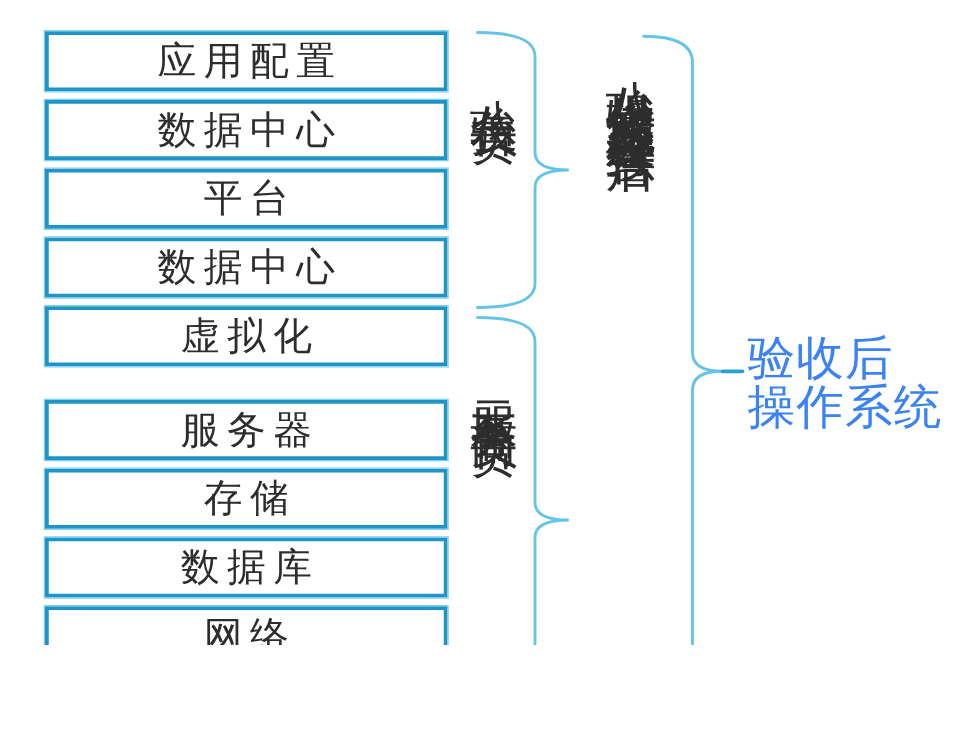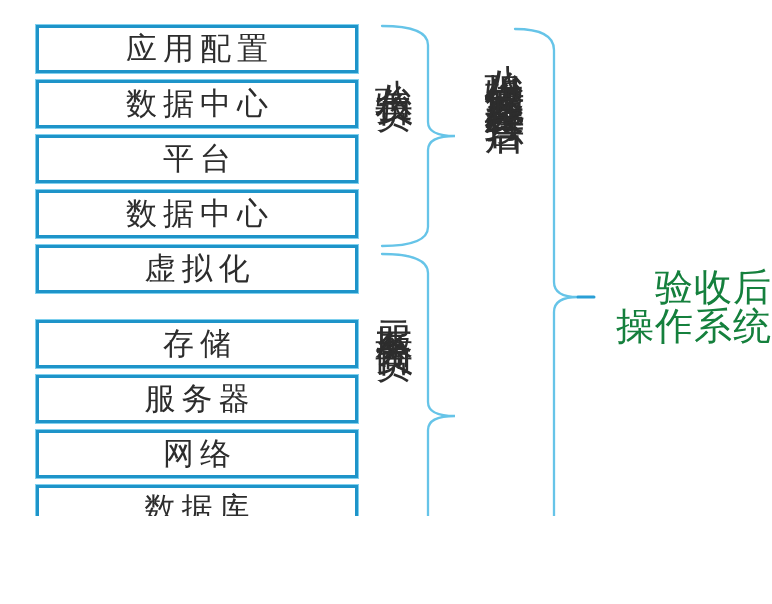--- a/index.html
+++ b/index.html
@@ -77,44 +77,44 @@
   .label-bajun   { left: 375px; top: 50px;  font-size: 38px; }
   .label-cloud   { left: 375px; top: 292px; font-size: 38px; }
   .label-service { left: 484px; top: 34px;  font-size: 40px; }
 
   
   .acceptance {
     position: absolute;
     left: 598px;
     top: 268px;
     width: 174px;
-    text-align: right;
+    text-align: left;
     font-family: "Liberation Sans", sans-serif;
     font-size: 38px;
     line-height: 1.02;
     letter-spacing: 1px;
-    color: #15803d;
+    color: #3b82f6;
     white-space: nowrap;
   }
 </style>
 </head>
 <body>
 
 <div class="canvas">
 
   <div class="stack">
     <div class="layer-box">应用配置</div>
     <div class="layer-box">数据中心</div>
     <div class="layer-box">平台</div>
     <div class="layer-box">数据中心</div>
     <div class="layer-box">虚拟化</div>
+    <div class="layer-box">服务器</div>
     <div class="layer-box">存储</div>
-    <div class="layer-box">服务器</div>
+    <div class="layer-box">数据库</div>
     <div class="layer-box">网络</div>
-    <div class="layer-box">数据库</div>
   </div>
 
   <div class="v-label label-bajun">八骏负责</div>
   <svg class="brace brace-bajun" viewBox="0 0 82 226" aria-hidden="true">
     <path d="M6,3 Q52,3 52,22 L52,99 Q52,113 79,113 Q52,113 52,127 L52,204 Q52,223 6,223"></path>
   </svg>
 
   <div class="v-label label-cloud">云服务商负责</div>
   <svg class="brace brace-cloud" viewBox="0 0 82 330" aria-hidden="true">
     <path d="M6,3 Q52,3 52,22 L52,151 Q52,165 79,165 Q52,165 52,179 L52,308 Q52,327 6,327"></path>

